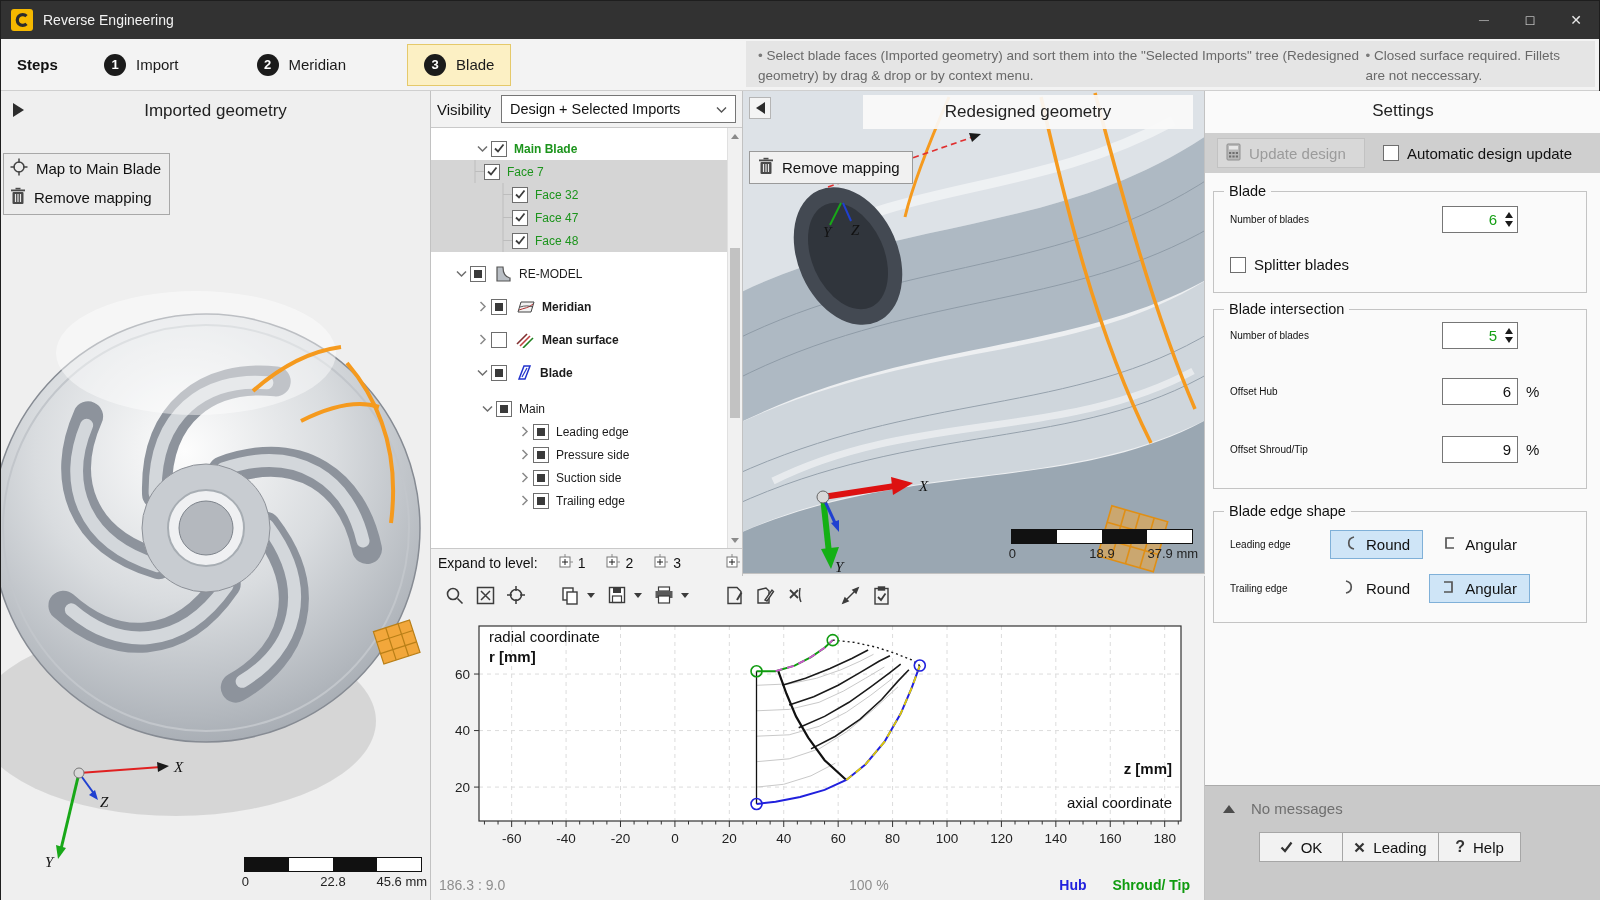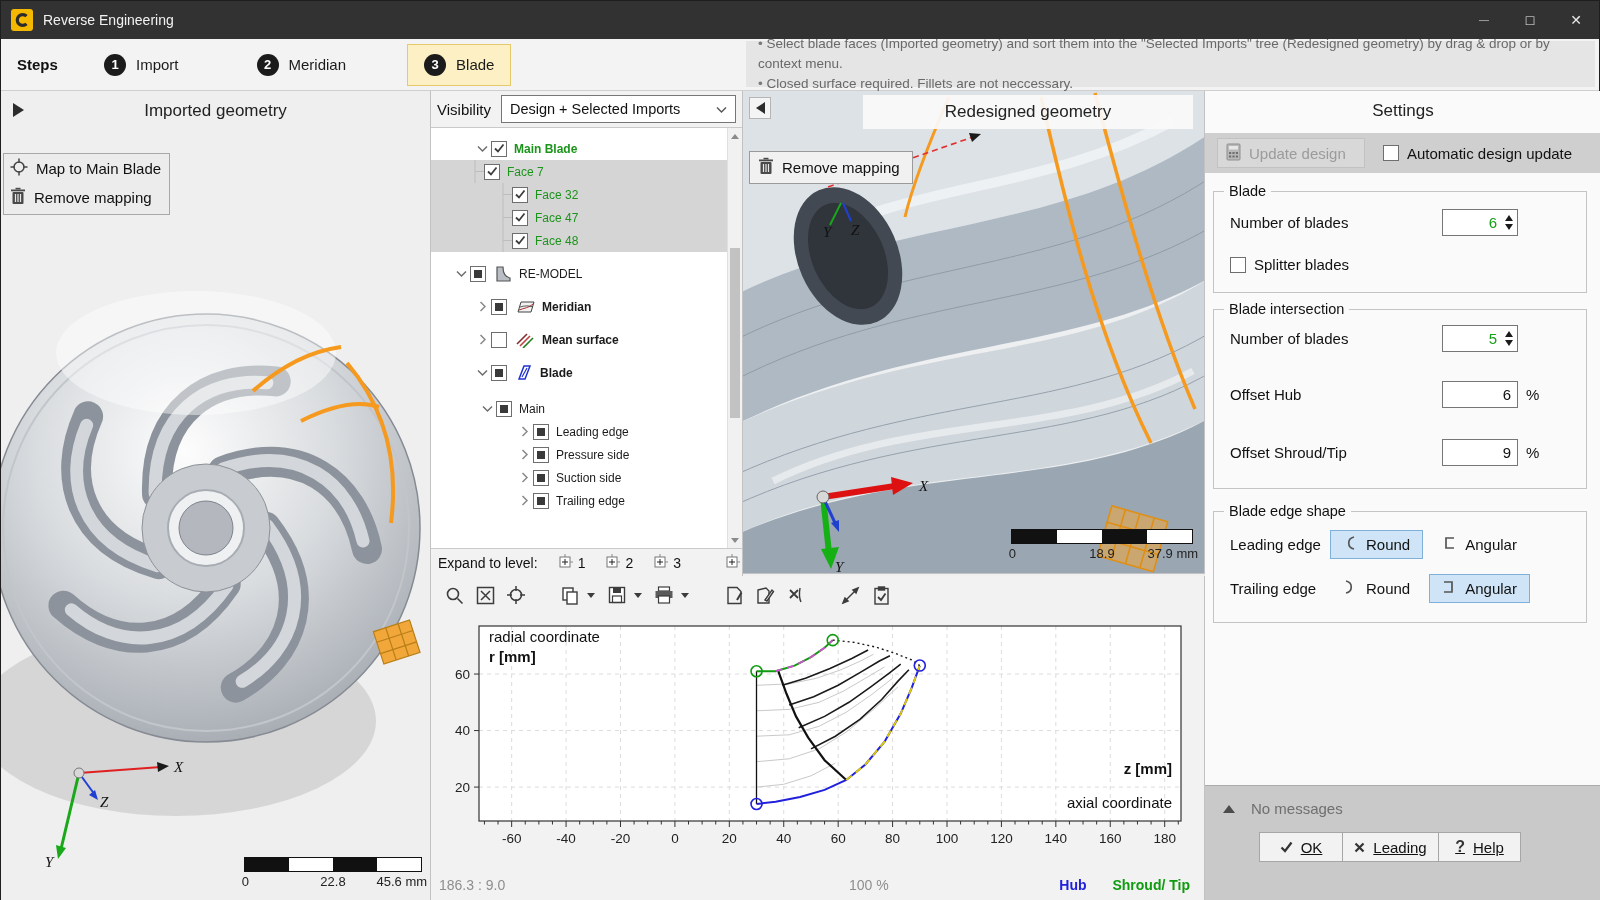--- a/index.html
+++ b/index.html
@@ -15,21 +15,21 @@
   .winbtn { width:46px; height:100%; display:flex; align-items:center; justify-content:center; color:#e8e8e8; font-size:14px; }
   .winbtn.min { color:#9a9a9a; }
 
   
   #stepsbar { position:absolute; left:0; top:38px; width:100%; height:52px; background:#f3f3f3; border-bottom:1px solid #cfcfcf; display:flex; align-items:center; }
   #steps-label { font-weight:bold; font-size:15px; color:#111; margin-left:16px; width:70px; }
   .step { display:flex; align-items:center; gap:10px; padding:9px 16px; margin-right:44px; border:1px solid transparent; }
   .step.active { background:#fcf0c4; border-color:#e5c96a; }
   .step-circle { width:22px; height:22px; border-radius:50%; background:#1b1b1b; color:#fff; font-size:13px; font-weight:bold; display:flex; align-items:center; justify-content:center; }
   .step-name { font-size:15px; color:#1b1b1b; }
-  #instructions { position:absolute; left:745px; right:4px; top:2px; bottom:3px; background:#e5e5e5; padding:5px 12px; display:flex; flex-direction:column; justify-content:center; }
+  #instructions { position:absolute; left:745px; right:4px; top:2px; bottom:3px; background:#e5e5e5; padding:5px 12px; display:flex; flex-direction:row; justify-content:center; }
   .instr-line { font-size:13.5px; color:#696969; line-height:20px; }
   .instr-line::before { content:"• "; color:#7a7a7a; }
 
   
   .panel-title { font-size:17px; color:#222; }
 
   #imported-panel { position:absolute; left:0; top:90px; width:430px; height:810px; background:#efefef; border-right:1px solid #c2c2c2; overflow:hidden; }
   #imp-title { position:absolute; top:10px; width:100%; text-align:center; }
   .collapse-btn { position:absolute; width:22px; height:22px; display:flex; align-items:center; justify-content:center; }
   .tri-right { width:0; height:0; border-top:7px solid transparent; border-bottom:7px solid transparent; border-left:11px solid #2c2c2c; }
@@ -93,38 +93,38 @@
 
   
   #settings-panel { position:absolute; left:1204px; top:90px; width:396px; height:810px; background:#fafafa; }
   #settings-title { text-align:center; margin-top:10px; }
   #update-bar { position:absolute; left:0; top:42px; width:100%; height:40px; background:#cfcfcf; display:flex; align-items:center; }
   #update-btn { margin-left:12px; width:148px; height:30px; background:#d8d8d8; border:1px solid #c2c2c2; color:#9b9b9b; font-size:15px; display:flex; align-items:center; gap:8px; padding-left:8px; }
   .chk-row { display:flex; align-items:center; gap:8px; font-size:15px; color:#111; }
   .group { position:absolute; left:8px; right:14px; border:1px solid #c4c4c4; }
   .group-title { position:absolute; top:-9px; left:10px; background:#fafafa; padding:0 5px; font-size:14.5px; color:#111; }
   .form-row { position:absolute; left:16px; right:12px; display:flex; align-items:center; }
-  .form-label { font-size:15px; color:#111; }
+  .form-label { font-size:10px; color:#111; }
   .spin-box { position:absolute; left:212px; width:76px; height:27px; background:#fff; border:1px solid #767676; display:flex; align-items:center; }
   .spin-val { flex:1; text-align:right; padding-right:4px; font-size:15px; color:#17a017; }
   .spin-btns { width:16px; height:100%; display:flex; flex-direction:column; align-items:center; justify-content:center; gap:3px; }
   .spin-btns .tri-up, .spin-btns .tri-down { cursor:default; }
   .tri-up { width:0;height:0;border-left:4.5px solid transparent;border-right:4.5px solid transparent;border-bottom:6px solid #1b1b1b; }
   .tri-down { width:0;height:0;border-left:4.5px solid transparent;border-right:4.5px solid transparent;border-top:6px solid #1b1b1b; }
   .num-box { position:absolute; left:212px; width:76px; height:27px; background:#fff; border:1px solid #767676; display:flex; align-items:center; justify-content:flex-end; }
   .num-val { font-size:15px; color:#111; padding-right:6px; }
   .unit { position:absolute; left:296px; font-size:15px; color:#111; }
   .edge-btn { display:inline-flex; align-items:center; gap:9px; height:29px; padding:0 12px; border:1px solid transparent; font-size:15px; color:#111; }
   .edge-btn.sel { background:#cfe5f7; border-color:#7fb0d8; }
   #messages-area { position:absolute; left:0; bottom:0; width:100%; height:116px; background:#c9c9c9; border-top:1px solid #ababab; }
   #msg-row { display:flex; align-items:center; gap:16px; margin:14px 0 0 18px; }
   #msg-text { color:#6f6f6f; font-size:15px; }
   .tri-up-m { width:0;height:0;border-left:6px solid transparent;border-right:6px solid transparent;border-bottom:8px solid #4c4c4c; }
   #dlg-btns { position:absolute; left:54px; top:46px; display:flex; }
-  .dlg-btn { height:30px; background:#f2f2f2; border:1px solid #a6a6a6; display:flex; align-items:center; justify-content:center; gap:8px; font-size:15px; color:#111;text-decoration:underline; }
+  .dlg-btn { height:30px; background:#f2f2f2; border:1px solid #a6a6a6; display:flex; align-items:center; justify-content:center; gap:8px; font-size:15px; color:#111; }
   .dlg-btn + .dlg-btn { border-left:none; }
   .axis-text { font-family:"Liberation Serif", serif; font-style:italic; font-size:15px; fill:#111; }
 </style>
 </head>
 <body>
 
 <div id="win">
 
   <div id="titlebar">
     <div id="logo">

